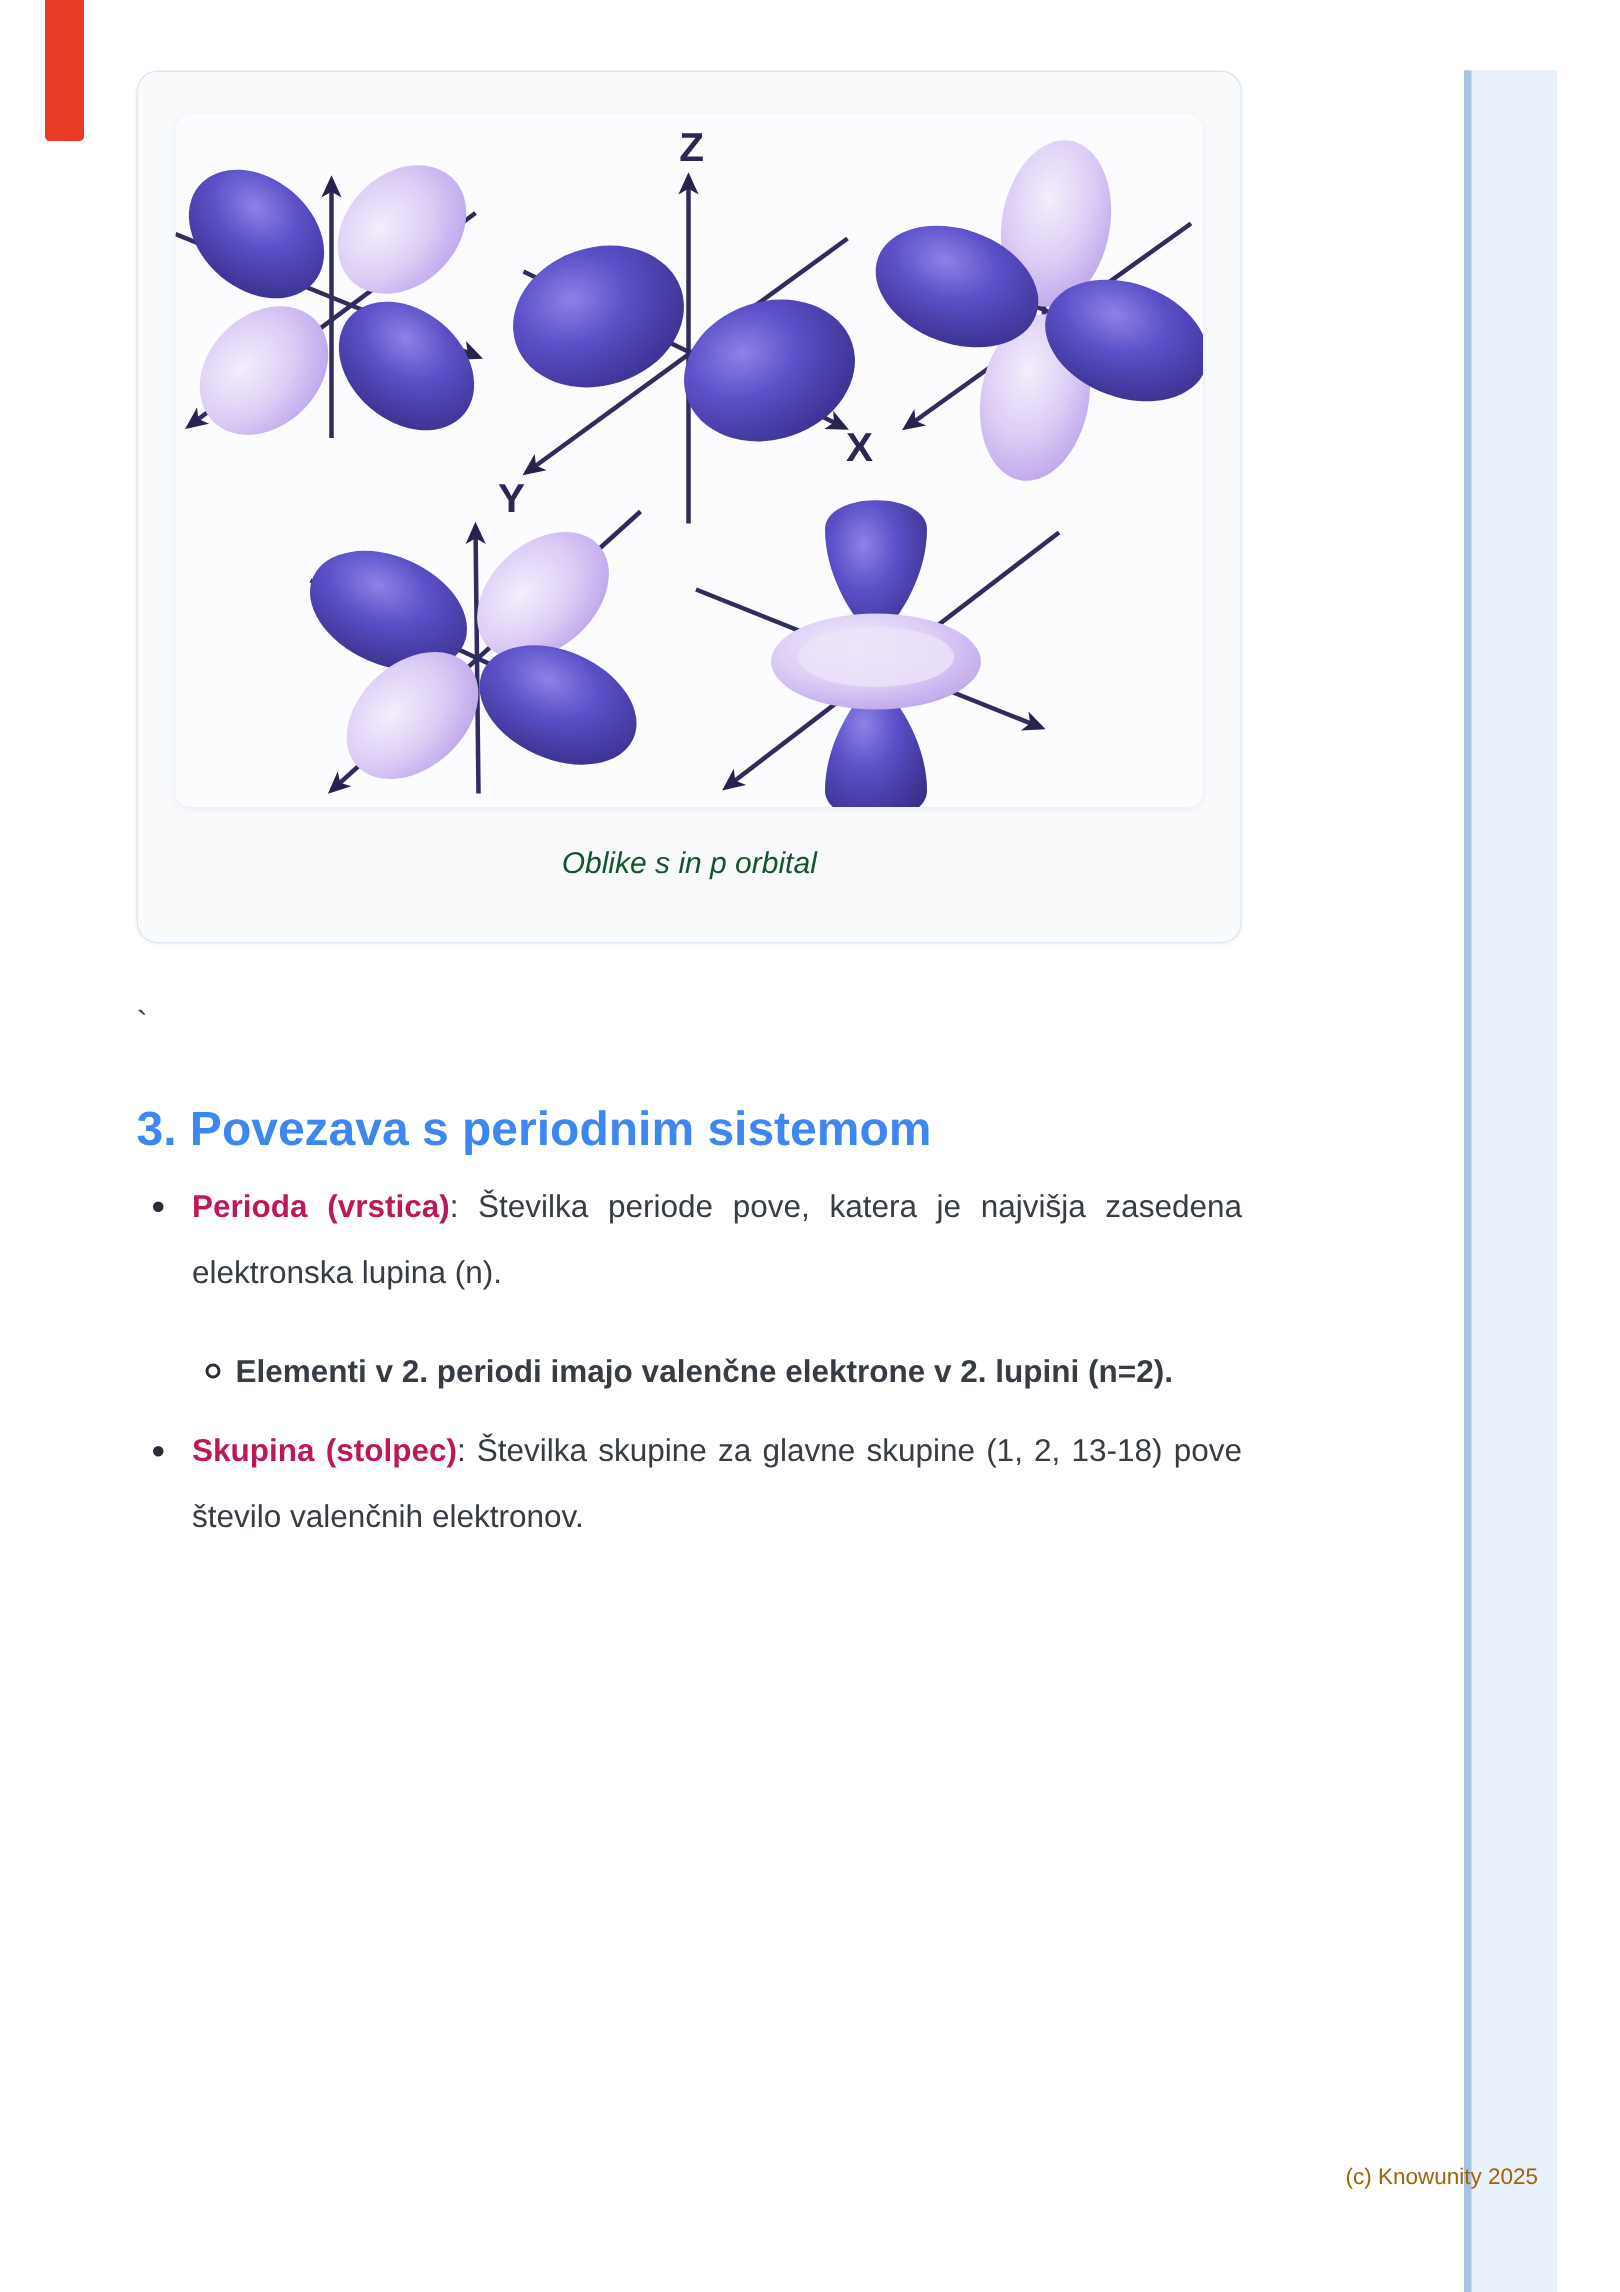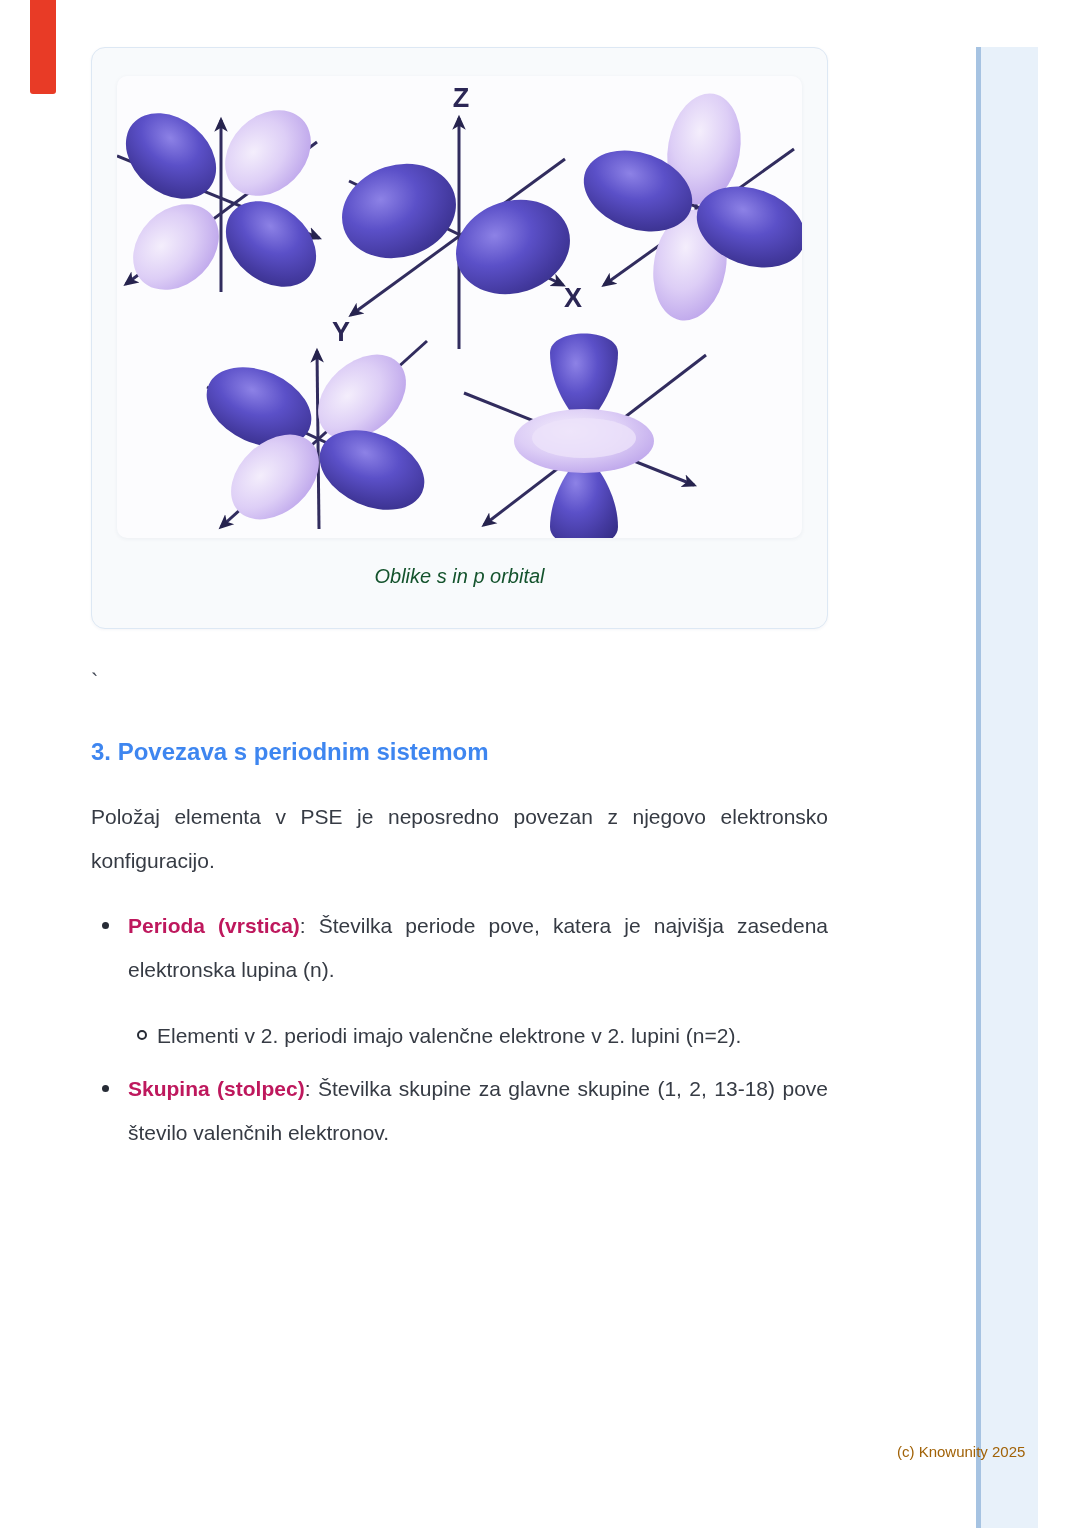--- a/index.html
+++ b/index.html
@@ -16,30 +16,30 @@
   
   .figure-card{background:#f8fafc;border:1px solid #dde8f4;border-radius:14px;
                padding:28px 25px 40px;box-shadow:0 1px 3px rgba(30,60,120,.05);}
   .figure-panel{background:#fcfcfe;border-radius:10px;height:462px;box-shadow:0 1px 4px rgba(40,50,80,.06);}
   .figure-panel svg{display:block;width:100%;height:100%;}
   .figure-caption{text-align:center;font-style:italic;color:#14532d;font-size:20px;margin-top:27px;}
   .axis-lbl{font-family:"Liberation Sans",sans-serif;font-weight:bold;font-size:27px;fill:#2b2655;text-anchor:middle;}
 
   
   .stray{margin-top:40px;height:26px;font-size:22px;color:#404654;}
-  h2.heading{margin:40px 0 0 0;font-size:24px;line-height:34px;font-weight:700;color:#3e86f0;}
+  h2.heading{margin:40px 0 0 0;font-size:32px;line-height:34px;font-weight:700;color:#3e86f0;}
   .intro{margin-top:26px;font-size:21px;line-height:44px;text-align:justify;}
 
   .blist{margin-top:14px;}
   .li{display:flex;}
   .l1{margin-bottom:22px;}
   .disc{flex:none;width:7px;height:7px;border-radius:50%;background:#272c36;margin:18px 19px 0 11px;}
   .txt{flex:1;font-size:21px;line-height:44px;text-align:justify;}
   .txt .lead{font-weight:700;color:#be185d;}
-  .sublist{margin:16px 0 0 46px;}
+  .sublist{margin:16px 0 0 46px;font-weight:bold;}
   .l2{margin-bottom:9px;}
   .circ{flex:none;width:10px;height:10px;border-radius:50%;border:2px solid #272c36;box-sizing:border-box;margin-top:16px;}
   .circ + .circ{margin-left:24px;}
   .subtxt{flex:1;font-size:21px;line-height:44px;margin-left:20px;text-align:left;}
   .l2.single .subtxt{margin-left:10px;}
 </style>
 </head>
 <body>
 
 <div class="page">
@@ -137,21 +137,20 @@
           </g>
         </svg>
       </div>
       <div class="figure-caption">Oblike s in p orbital</div>
     </div>
 
     <div class="stray">`</div>
 
     <h2 class="heading">3. Povezava s periodnim sistemom</h2>
 
-    <p class="intro">Položaj elementa v PSE je neposredno povezan z njegovo elektronsko konfiguracijo.</p>
 
     <div class="blist">
 
       <div class="li l1">
         <span class="disc"></span>
         <div class="txt"><span class="lead">Perioda (vrstica)</span><span>: Številka periode pove, katera je najvišja zasedena elektronska lupina (n).</span></div>
       </div>
       <div class="sublist">
         <div class="li l2 single">
           <span class="circ"></span>

